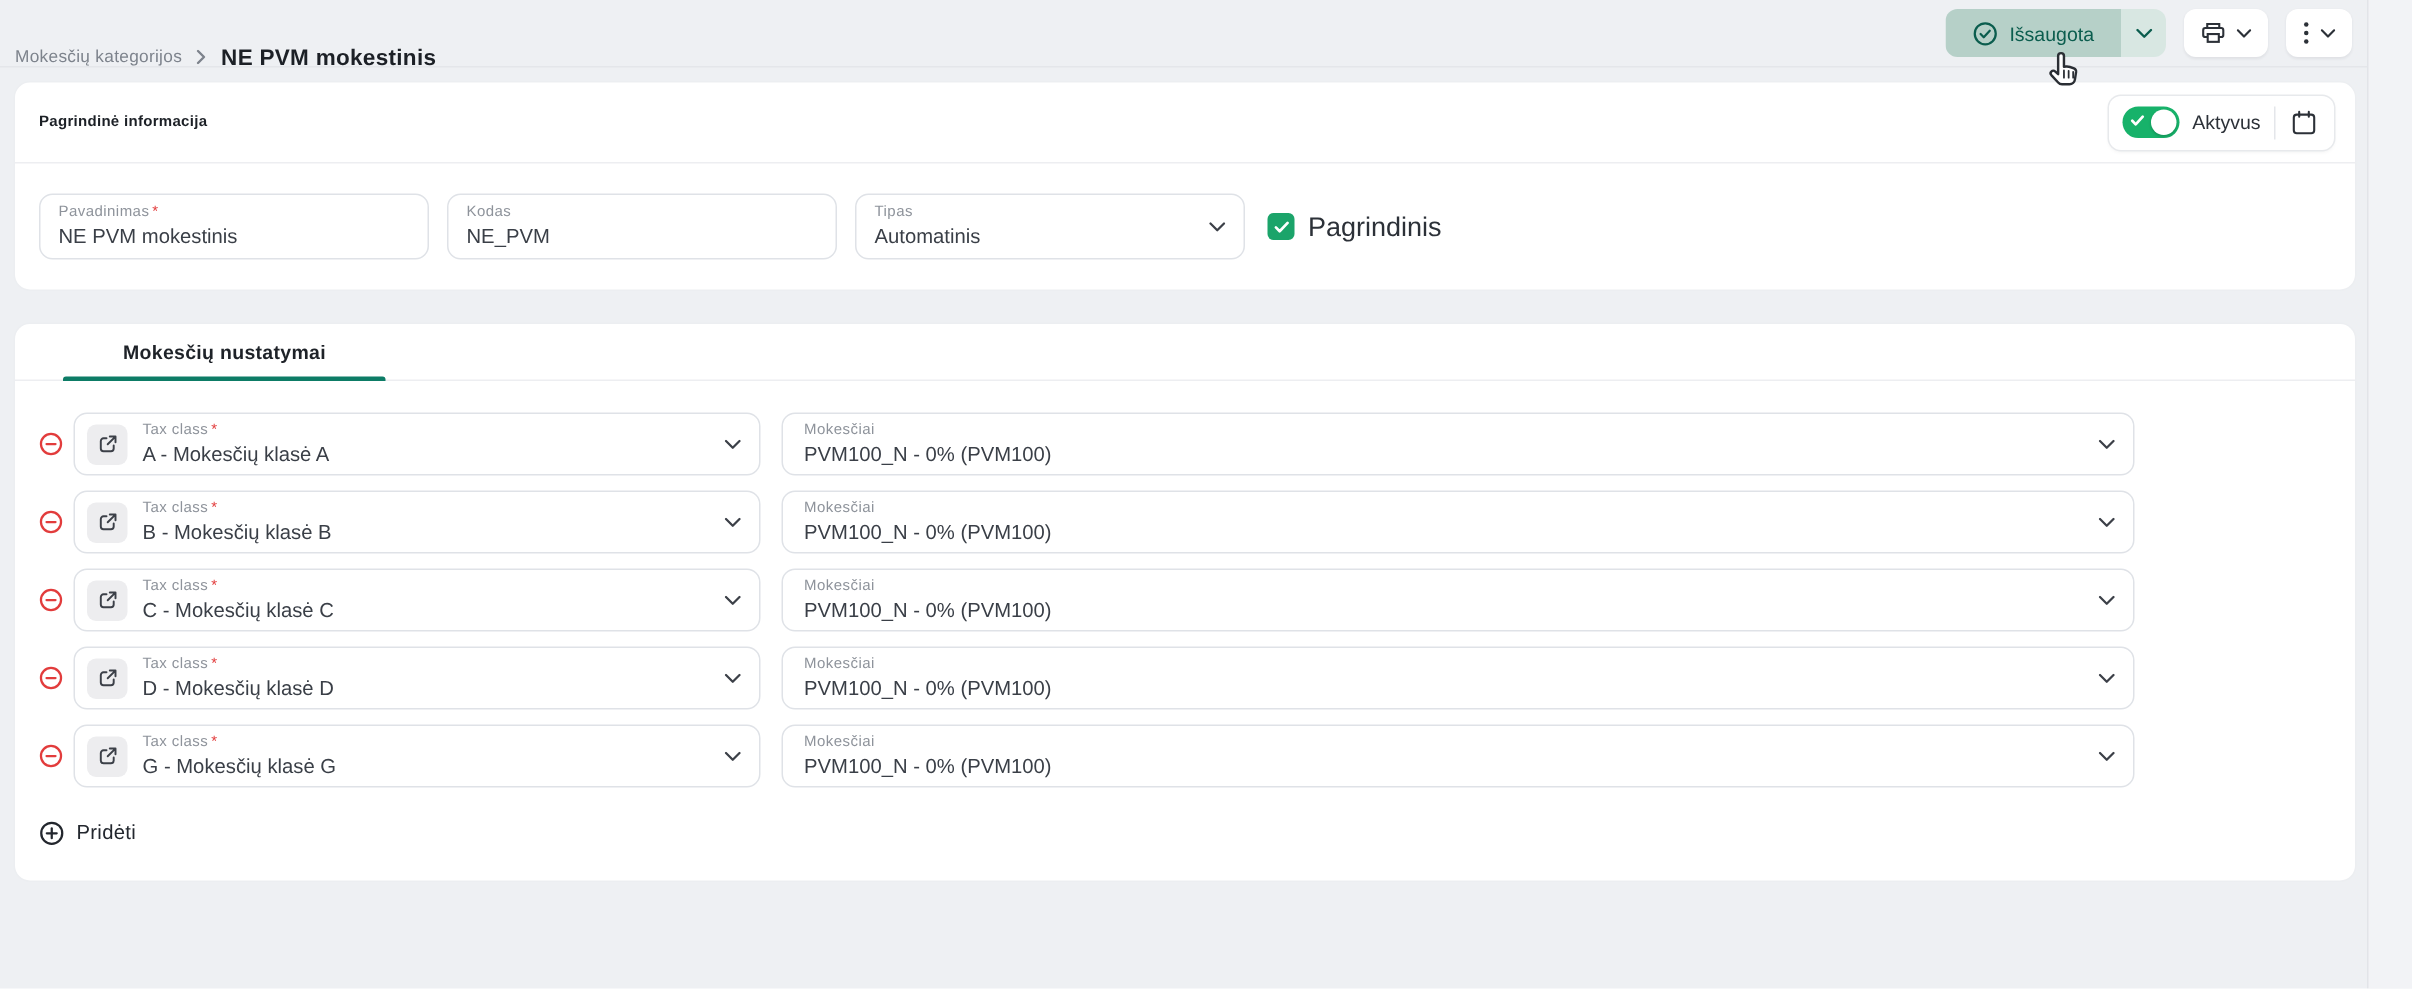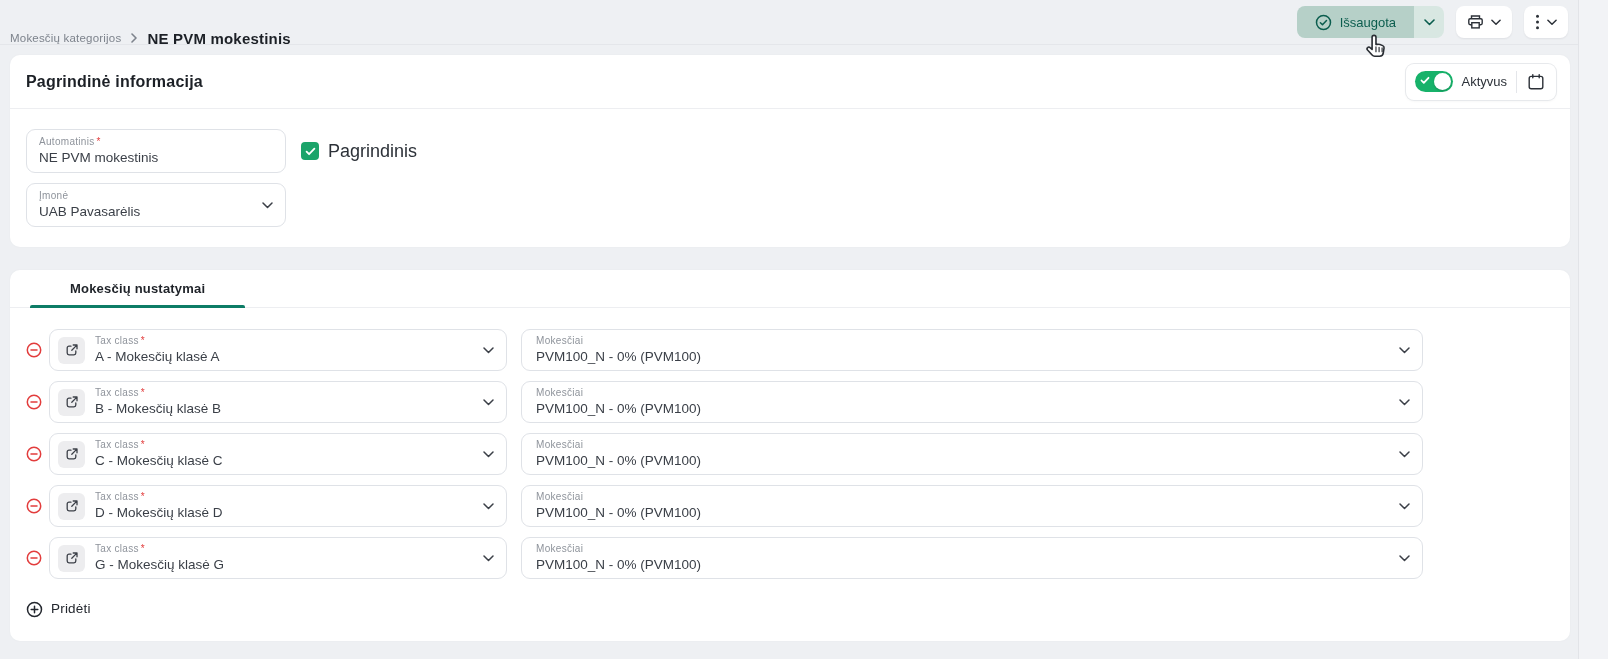--- a/index.html
+++ b/index.html
@@ -28,21 +28,21 @@
   .icon-btn { background:#fff; height:32px; border:none; border-radius:8px; display:flex;
     align-items:center; gap:7px; padding:0 11px; box-shadow:0 1px 2px rgba(25,30,40,.07);
     cursor:pointer; }
 
   
   .card { background:#fff; border-radius:10px; width:1560px; margin-left:10px;
     box-shadow:0 0 0 1px #eceef1; }
   .card-info { margin-top:10px; }
   .card-info-header { height:54px; display:flex; align-items:center; justify-content:space-between;
     padding:0 14px 0 16px; border-bottom:1px solid #edeef1; }
-  .section-title { font-size:16px; font-weight:bold; color:#1c2026; letter-spacing:.2px; }
+  .section-title { font-size:10px; font-weight:bold; color:#1c2026; letter-spacing:.2px; }
 
   .active-pill { display:flex; align-items:center; background:#fff; border-radius:8px;
     box-shadow:0 0 0 1px #e7e9ec, 0 1px 3px rgba(25,30,40,.06); padding:6px 9px; height:36px;text-align:right; }
   .toggle { width:38px; height:21px; background:#17b26a; border-radius:11px; position:relative;
     cursor:pointer; flex:none; }
   .toggle .knob { position:absolute; top:2px; right:2px; width:17px; height:17px; background:#fff;
     border-radius:50%; box-shadow:0 1px 2px rgba(0,0,0,.2); }
   .toggle .tick { position:absolute; left:5px; top:5px; }
   .active-label { font-size:13px; color:#2c3138; margin:0 9px 0 8px; }
   .pill-div { width:1px; height:22px; background:#e4e6ea; margin-right:8px; }
@@ -62,21 +62,21 @@
   .fvalue { font-size:13.5px; color:#3a3f47; line-height:17px; margin-top:1px; white-space:nowrap; }
   .chev { position:absolute; right:12px; top:50%; margin-top:-3px; }
 
   .check-wrap { display:flex; align-items:center; gap:9px; margin-left:3px; cursor:pointer; }
   .checkbox { width:18px; height:18px; background:#1ba46a; border-radius:4px; display:flex;
     align-items:center; justify-content:center; }
   .check-label { font-size:18px; color:#2c3138; }
 
   
   .card-tax { margin-top:23px; height:371px; }
-  .tabs { display:flex; height:38px; border-bottom:1px solid #edeef1; padding-left:20px; }
+  .tabs { display:flex; height:38px; border-bottom:1px solid #edeef1; padding-left:32px; }
   .tab { display:flex; align-items:center; justify-content:center; font-size:13px; padding:0 40px;
     position:relative; cursor:pointer; color:#4a4f57; letter-spacing:.2px; }
   .tab.active { color:#1e2228; font-weight:bold; }
   .tab.active::after { content:""; position:absolute; left:0; right:0; bottom:-1px; height:3px;
     background:#0d7c66; border-radius:2px 2px 0 0; }
 
   .rows { padding:21px 16px 0 16px; }
   .tax-row { display:flex; align-items:center; margin-bottom:10px; }
   .minus-btn { background:none; border:none; width:16px; height:16px; margin-right:7px;
     cursor:pointer; flex:none; padding:0; }
@@ -179,50 +179,54 @@
             <path d="M5.8 1.6v3.2M12.2 1.6v3.2" stroke="#2c3138" stroke-width="1.4" stroke-linecap="round"></path>
           </svg>
       </button>
     </div>
   </div>
 
   <div class="card-info-body">
     <div class="frow">
       <div class="field f260">
         <div class="fcol">
-          <div class="flabel"><span>Automatinis</span><span class="req">*</span></div>
+          <div class="flabel"><span>Pavadinimas</span><span class="req">*</span></div>
           <div class="fvalue">NE PVM mokestinis</div>
         </div>
       </div>
 
-
+      <div class="field f260">
+        <div class="fcol">
+          <div class="flabel"><span>Kodas</span></div>
+          <div class="fvalue">NE_PVM</div>
+        </div>
+      </div>
+
+      <div class="field sel f260">
+        <div class="fcol">
+          <div class="flabel"><span>Tipas</span></div>
+          <div class="fvalue">Automatinis</div>
+        </div>
+        <span class="chev">
+          <svg width="11" height="7" viewBox="0 0 11 7">
+              <path d="M1 1l4.5 4.5L10 1" fill="none" stroke="#3c4048" stroke-width="1.5" stroke-linecap="round" stroke-linejoin="round"></path>
+            </svg>
+        </span>
+      </div>
 
       <div class="check-wrap">
         <span class="checkbox">
           <svg width="11" height="9" viewBox="0 0 11 9">
               <path d="M1.6 4.6l2.5 2.6L9.4 1.6" fill="none" stroke="#fff" stroke-width="1.8" stroke-linecap="round" stroke-linejoin="round"></path>
             </svg>
         </span>
         <span class="check-label">Pagrindinis</span>
       </div>
     </div>
 
-    <div class="frow">
-      <div class="field sel f260">
-        <div class="fcol">
-          <div class="flabel"><span>Įmonė</span></div>
-          <div class="fvalue">UAB Pavasarėlis</div>
-        </div>
-        <span class="chev">
-          <svg width="11" height="7" viewBox="0 0 11 7">
-              <path d="M1 1l4.5 4.5L10 1" fill="none" stroke="#3c4048" stroke-width="1.5" stroke-linecap="round" stroke-linejoin="round"></path>
-            </svg>
-        </span>
-      </div>
-    </div>
   </div>
 </div>
 
 <div class="card card-tax">
   <div class="tabs">
     <div class="tab active">Mokesčių nustatymai</div>
   </div>
 
   <div class="rows">
 

